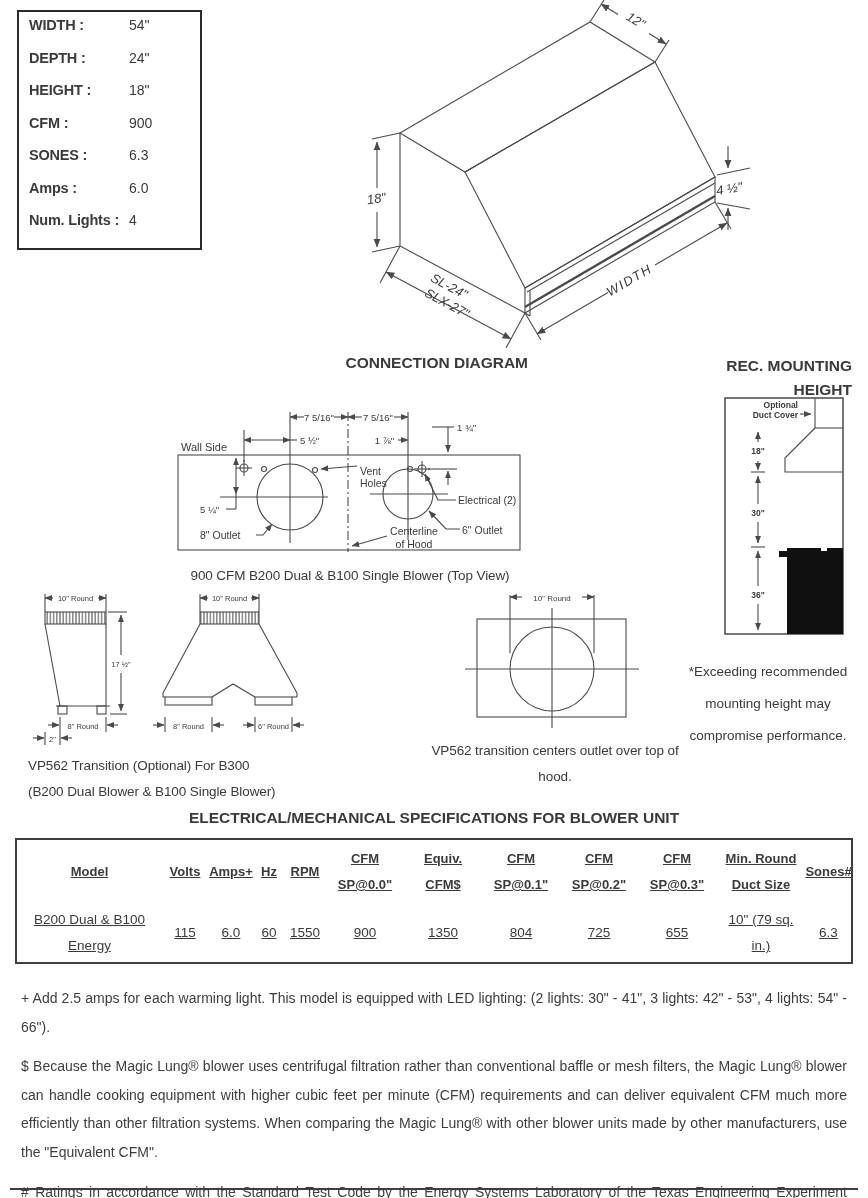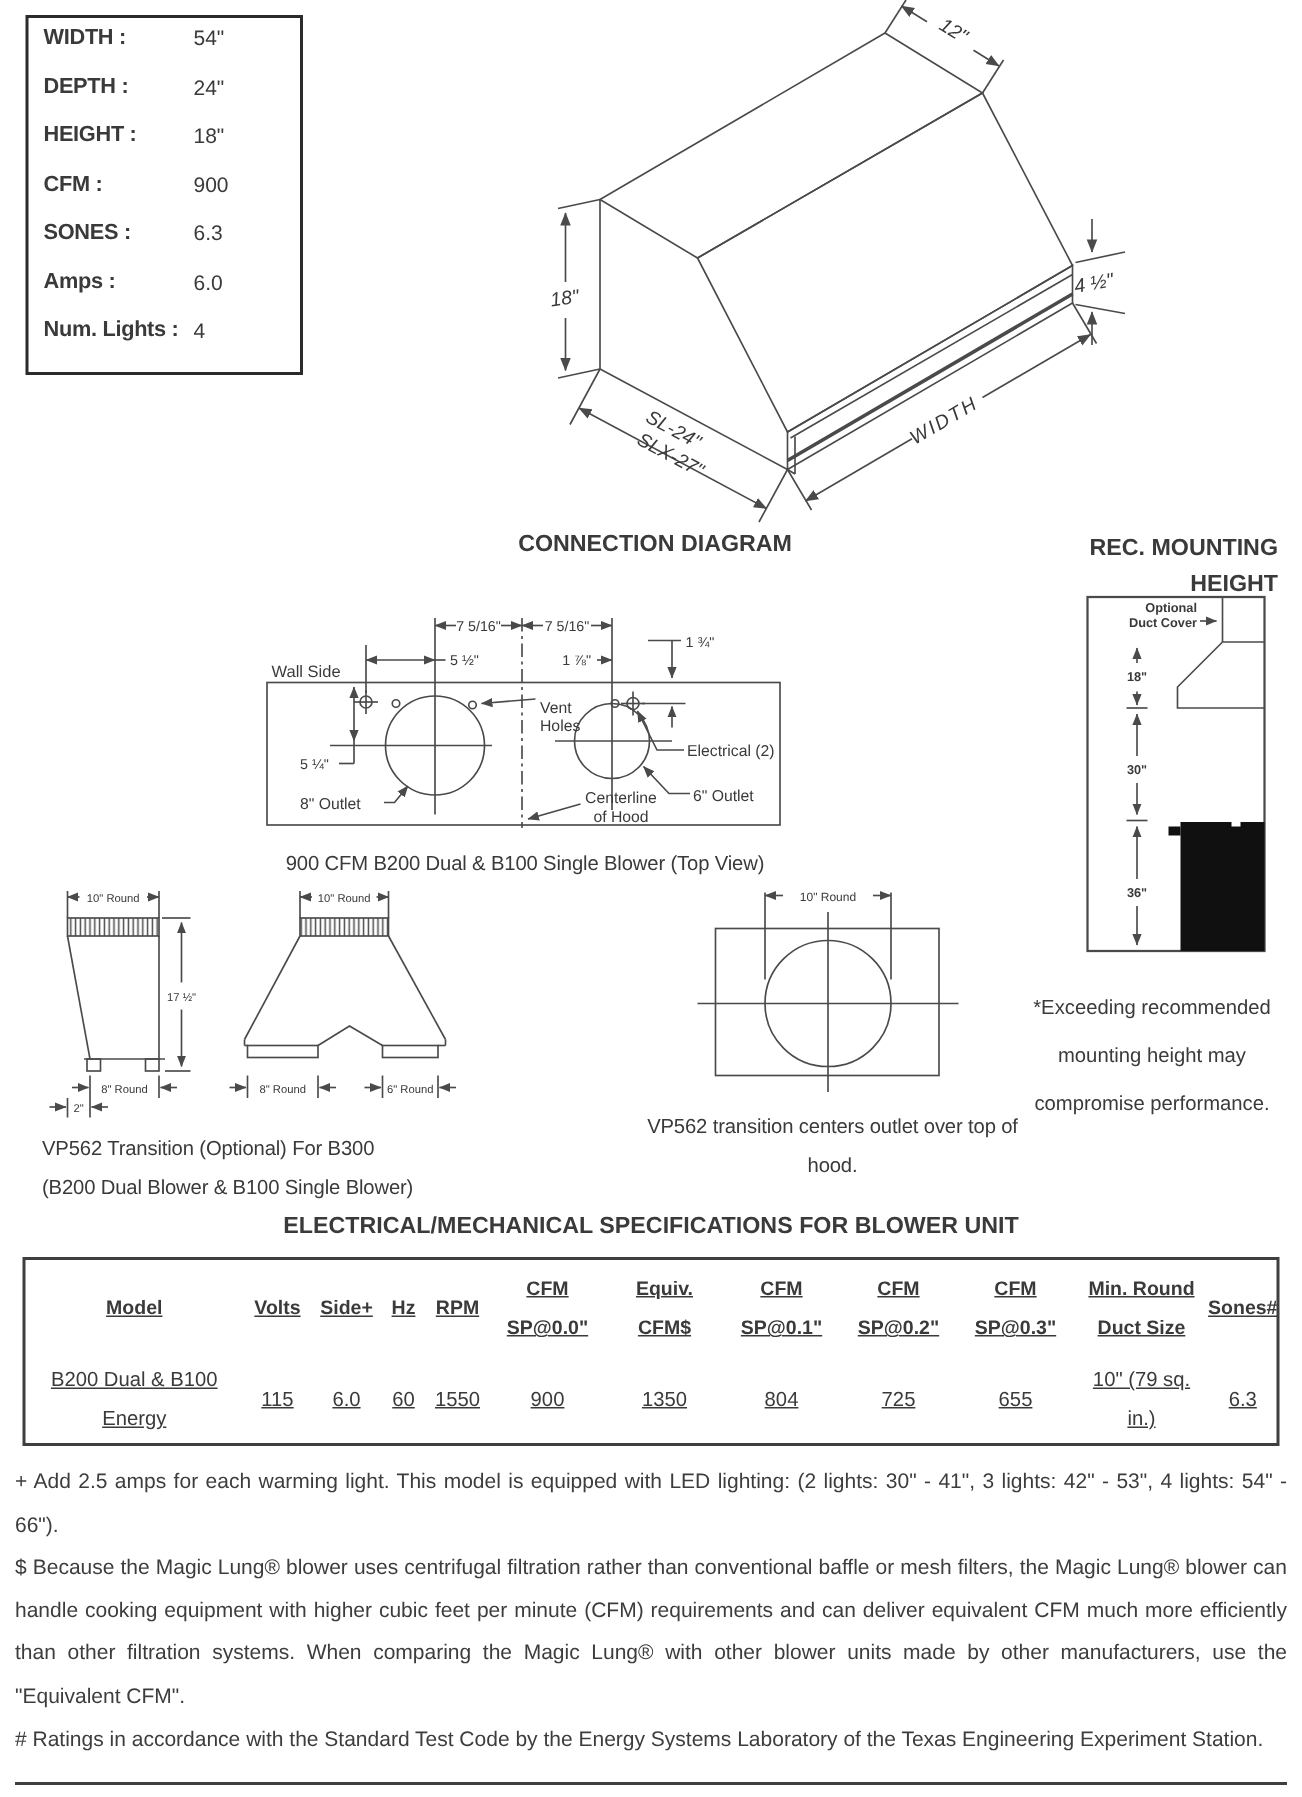--- a/index.html
+++ b/index.html
@@ -24,21 +24,21 @@
   
   .tbl{top:838px;left:15px;width:838px;border:2px solid #3f3f3f;box-sizing:border-box;display:flex;}
   .col{display:flex;flex-direction:column;text-decoration:underline;}
   .hcell{height:64px;display:flex;flex-direction:column;justify-content:center;align-items:center;
          font-weight:700;font-size:13px;line-height:26px;text-align:center;}
   .dcell{height:58px;display:flex;flex-direction:column;justify-content:center;align-items:center;
          font-size:13.5px;line-height:26px;text-align:center;}
   .hcell span,.dcell span{display:block;}
   
   .fn{top:973px;left:10px;width:848px;font-size:14px;line-height:28.6px;text-align:justify;color:#3d3d3d;}
-  .fn p{margin:0;}
+  .fn p{margin:11px;}
   .bline{top:1188px;left:10px;width:848px;height:2px;background:#3f3f3f;}
   
   svg{overflow:visible;}
   svg .ln *{stroke:#4a4a4a;stroke-width:1.1;fill:none;}
   svg .ln .thk{stroke-width:2.4;}
   text{fill:#3a3a3a;font-family:"Liberation Sans",sans-serif;stroke:none;}
   .t7{font-size:7.5px;}
   .t8b{font-size:8.5px;font-weight:700;}
   .t9{font-size:9.5px;}
   .t10{font-size:10.5px;}
@@ -360,21 +360,21 @@
       <div class="hcell">
           <span>Volts</span>
           <span></span>
         </div>
       <div class="dcell">
           <span>115</span>
         </div>
     </div>
     <div class="col" style="width:46px">
       <div class="hcell">
-          <span>Side+</span>
+          <span>Amps+</span>
           <span></span>
         </div>
       <div class="dcell">
           <span>6.0</span>
         </div>
     </div>
     <div class="col" style="width:30px">
       <div class="hcell">
           <span>Hz</span>
           <span></span>

